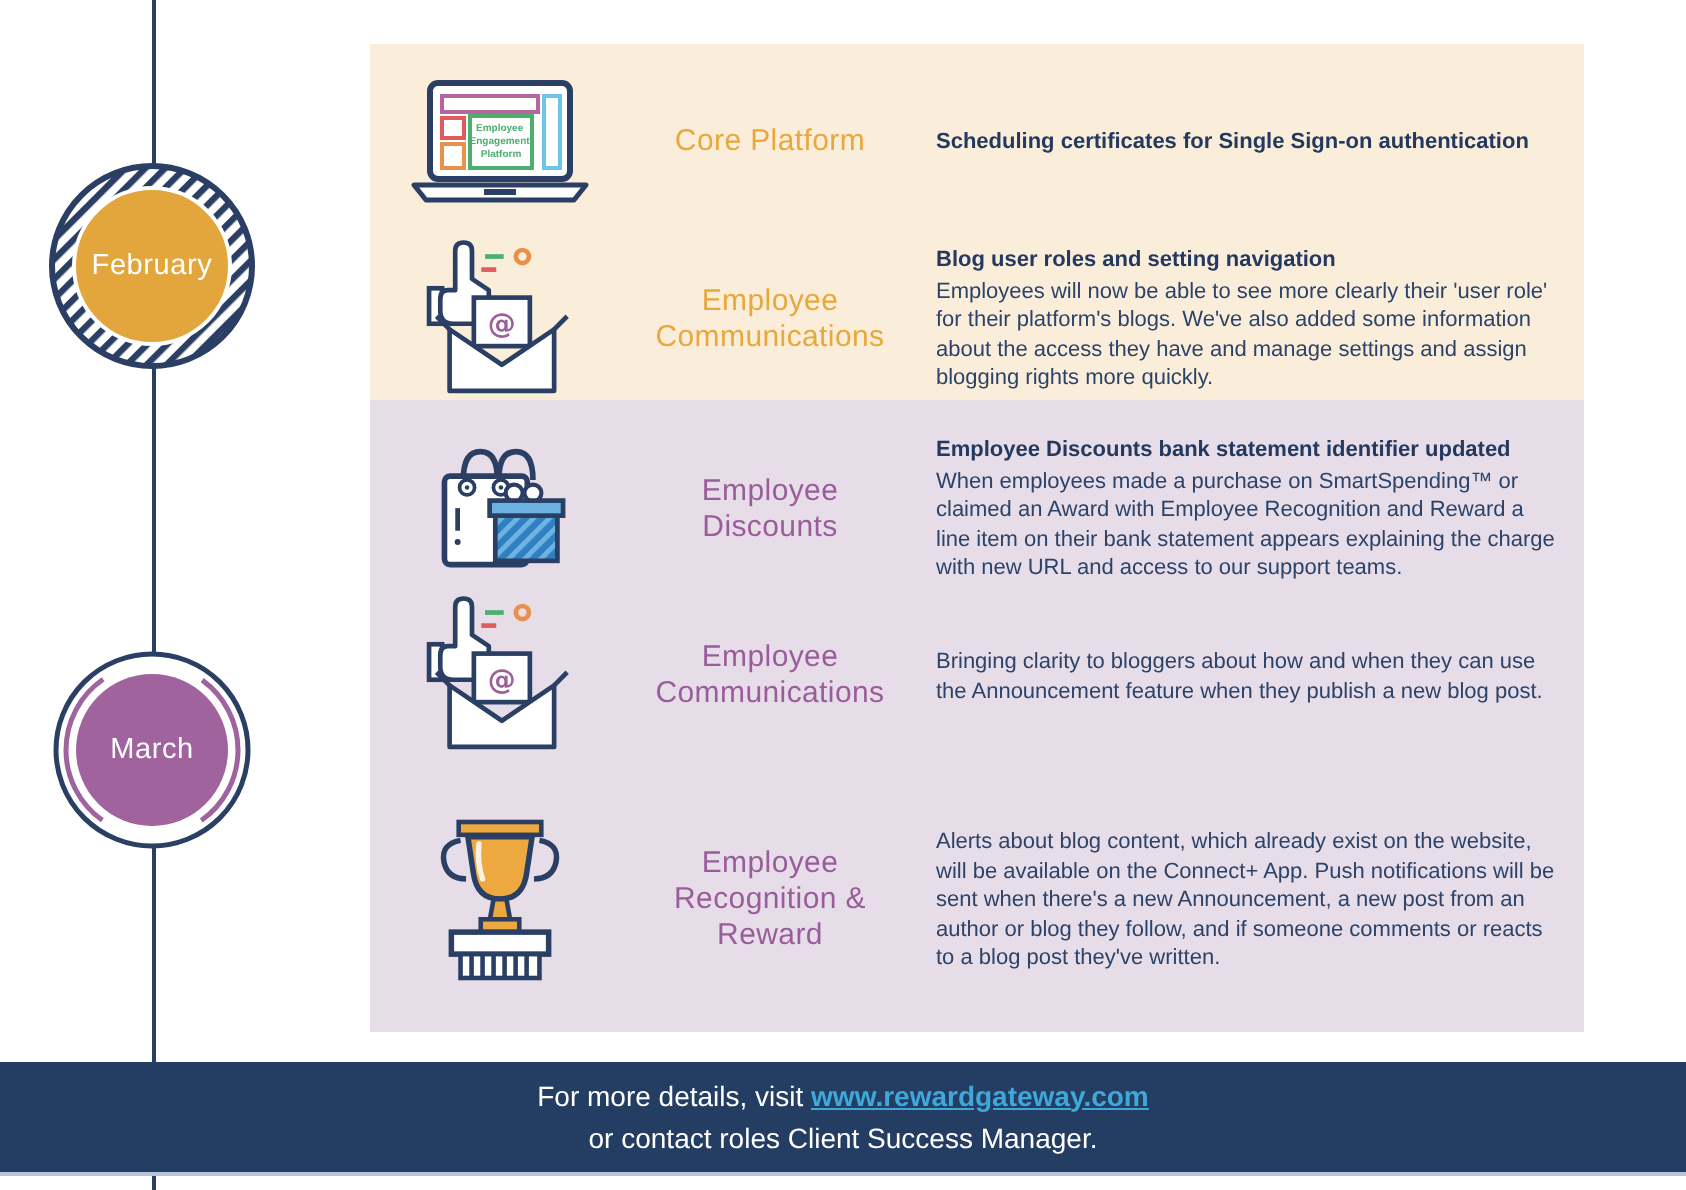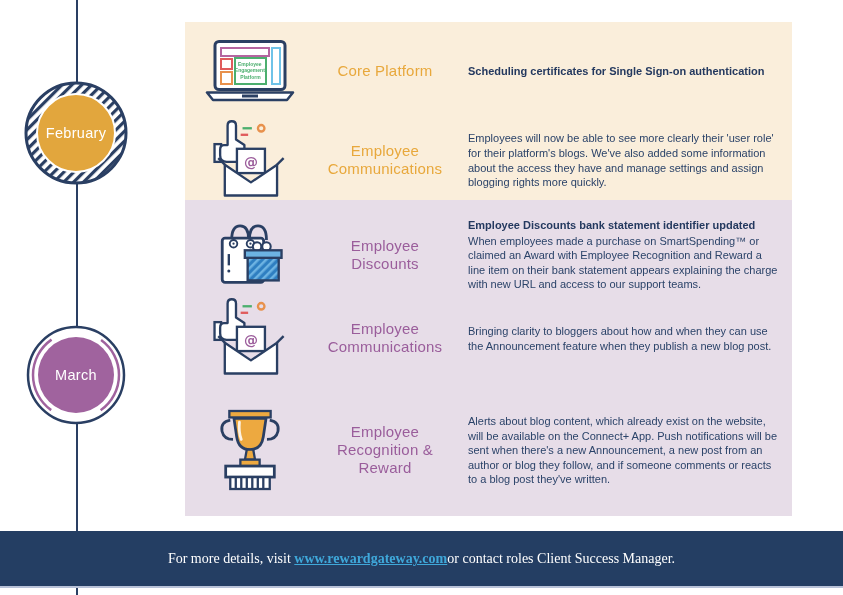--- a/index.html
+++ b/index.html
@@ -38,22 +38,22 @@
   }
   .row-feb .heading-cell { color:#e8a83c; }
   .row-mar .heading-cell { color:#9a5d9b; }
   .text-cell { flex:1 1 auto; padding:0 14px 0 13px; }
   .item-title { font-size:11px; font-weight:bold; line-height:1.35; color:#24395f; }
   .item-body  { font-size:11px; line-height:1.32; color:#2b4369; margin-top:1px; }
 
   .footer {
     position:absolute; left:0; top:531px; width:843px; height:57px;
     background:#243e63; border-bottom:2px solid #b8c2d8; z-index:2;
-    display:flex; flex-direction:row; align-items:center; justify-content:center;
-    color:#ffffff; font-size:14px; line-height:21px;font-family:Liberation Serif, serif;
+    display:flex; flex-direction:column; align-items:center; justify-content:center;
+    color:#ffffff; font-size:14px; line-height:21px;
   }
   .footer-link { color:#3fa8da; font-weight:bold; text-decoration:underline; cursor:pointer; }
 </style>
 </head>
 <body>
 
 <div class="canvas">
 
   <div class="timeline-line"></div>
 
@@ -117,20 +117,21 @@
         <path d="M21,29 V8 Q21,3.5 25.5,3.5 Q30,3.5 30,8 V23 L39,29 V39 Q39,47 32,47 H20 Q13,47 13,40 V34 Q13,29 17,29 Z" fill="#ffffff" stroke="#2a3f63" stroke-width="2.5" stroke-linejoin="round"></path>
         <rect x="31" y="33" width="30" height="26" fill="#ffffff" stroke="#2a3f63" stroke-width="2.5"></rect>
         <text x="46" y="52" text-anchor="middle" font-size="15" font-weight="bold" fill="#9c5e9c" font-family="DejaVu Sans, sans-serif">@</text>
         <line x1="18" y1="50" x2="11" y2="43" stroke="#2a3f63" stroke-width="2.5"></line>
         <line x1="74" y1="50" x2="81" y2="43" stroke="#2a3f63" stroke-width="2.5"></line>
         <path d="M18,50 L18,83 L74,83 L74,50 L46,69 Z" fill="#ffffff" stroke="#2a3f63" stroke-width="2.5" stroke-linejoin="round"></path>
       </svg>
     </div>
     <div class="heading-cell">Employee Communications</div>
     <div class="text-cell">
+      <div class="item-title">Blog user roles and setting navigation</div>
       <div class="item-body">Employees will now be able to see more clearly their 'user role' for their platform's blogs. We've also added some information about the access they have and manage settings and assign blogging rights more quickly.</div>
     </div>
   </div>
 
   <div class="row row-3 row-mar">
     <div class="icon-cell">
       <svg width="80" height="74" viewBox="0 0 85 78">
         <defs>
           <pattern id="giftstripes" width="6" height="6" patternUnits="userSpaceOnUse" patternTransform="rotate(45)">
             <rect width="6" height="6" fill="#2f7fc1"></rect>

